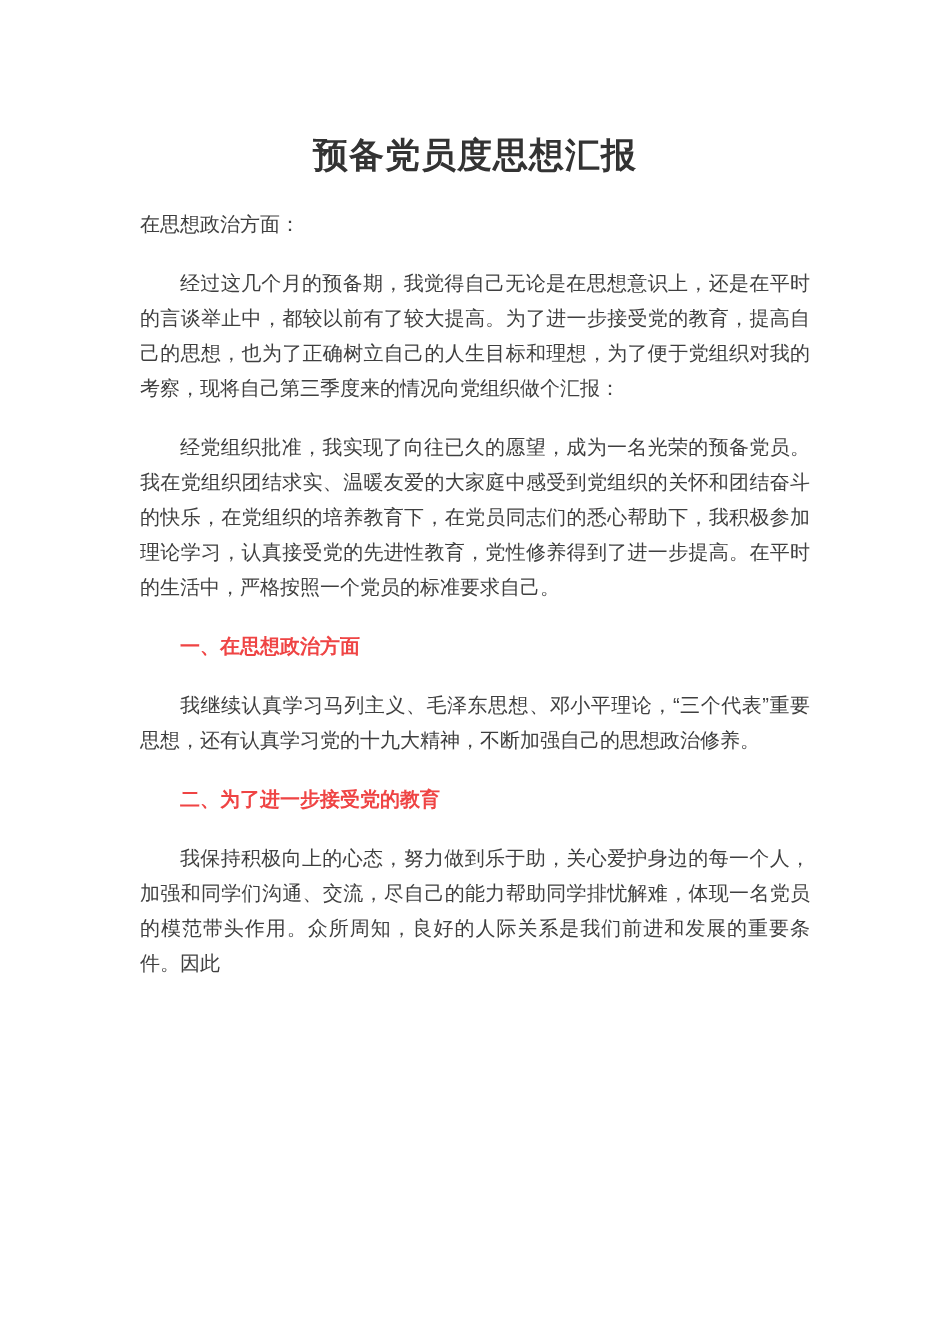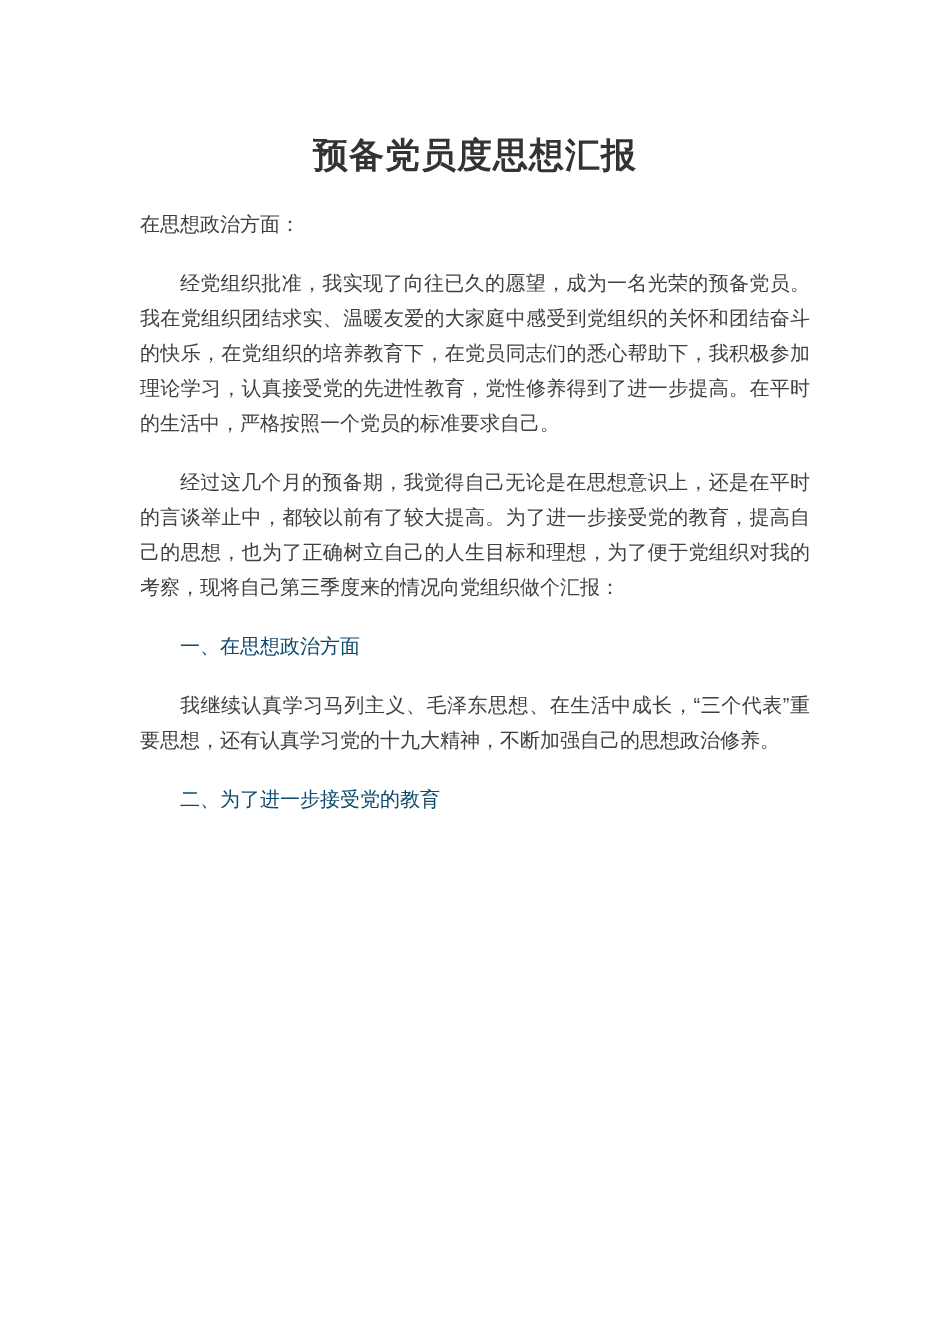--- a/index.html
+++ b/index.html
@@ -40,40 +40,41 @@
     line-height: 35px;
     text-align: justify;
     text-justify: inter-ideograph;
     text-indent: 2em;
     word-break: break-all;
   }
   .heading {
     margin: 24px 0 0 0;
     font-size: 20px;
     line-height: 35px;
-    font-weight: 400;
-    color: #0c4a6e;
+    font-weight: 700;
+    color: #ef4444;
     text-indent: 2em;
   }
 </style>
 </head>
 <body>
 
 <div class="page">
 
   <h1 class="doc-title">预备党员度思想汇报</h1>
 
   <p class="salutation">在思想政治方面：</p>
 
+  <p class="para">经过这几个月的预备期，我觉得自己无论是在思想意识上，还是在平时的言谈举止中，都较以前有了较大提高。为了进一步接受党的教育，提高自己的思想，也为了正确树立自己的人生目标和理想，为了便于党组织对我的考察，现将自己第三季度来的情况向党组织做个汇报：</p>
+
   <p class="para">经党组织批准，我实现了向往已久的愿望，成为一名光荣的预备党员。我在党组织团结求实、温暖友爱的大家庭中感受到党组织的关怀和团结奋斗的快乐，在党组织的培养教育下，在党员同志们的悉心帮助下，我积极参加理论学习，认真接受党的先进性教育，党性修养得到了进一步提高。在平时的生活中，严格按照一个党员的标准要求自己。</p>
-
-  <p class="para">经过这几个月的预备期，我觉得自己无论是在思想意识上，还是在平时的言谈举止中，都较以前有了较大提高。为了进一步接受党的教育，提高自己的思想，也为了正确树立自己的人生目标和理想，为了便于党组织对我的考察，现将自己第三季度来的情况向党组织做个汇报：</p>
 
   <h2 class="heading">一、在思想政治方面</h2>
 
-  <p class="para">我继续认真学习马列主义、毛泽东思想、在生活中成长，“三个代表”重要思想，还有认真学习党的十九大精神，不断加强自己的思想政治修养。</p>
+  <p class="para">我继续认真学习马列主义、毛泽东思想、邓小平理论，“三个代表”重要思想，还有认真学习党的十九大精神，不断加强自己的思想政治修养。</p>
 
   <h2 class="heading">二、为了进一步接受党的教育</h2>
 
 
 
+  <p class="para">我保持积极向上的心态，努力做到乐于助，关心爱护身边的每一个人，加强和同学们沟通、交流，尽自己的能力帮助同学排忧解难，体现一名党员的模范带头作用。众所周知，良好的人际关系是我们前进和发展的重要条件。因此</p>
 
 </div>
 
 </body></html>

